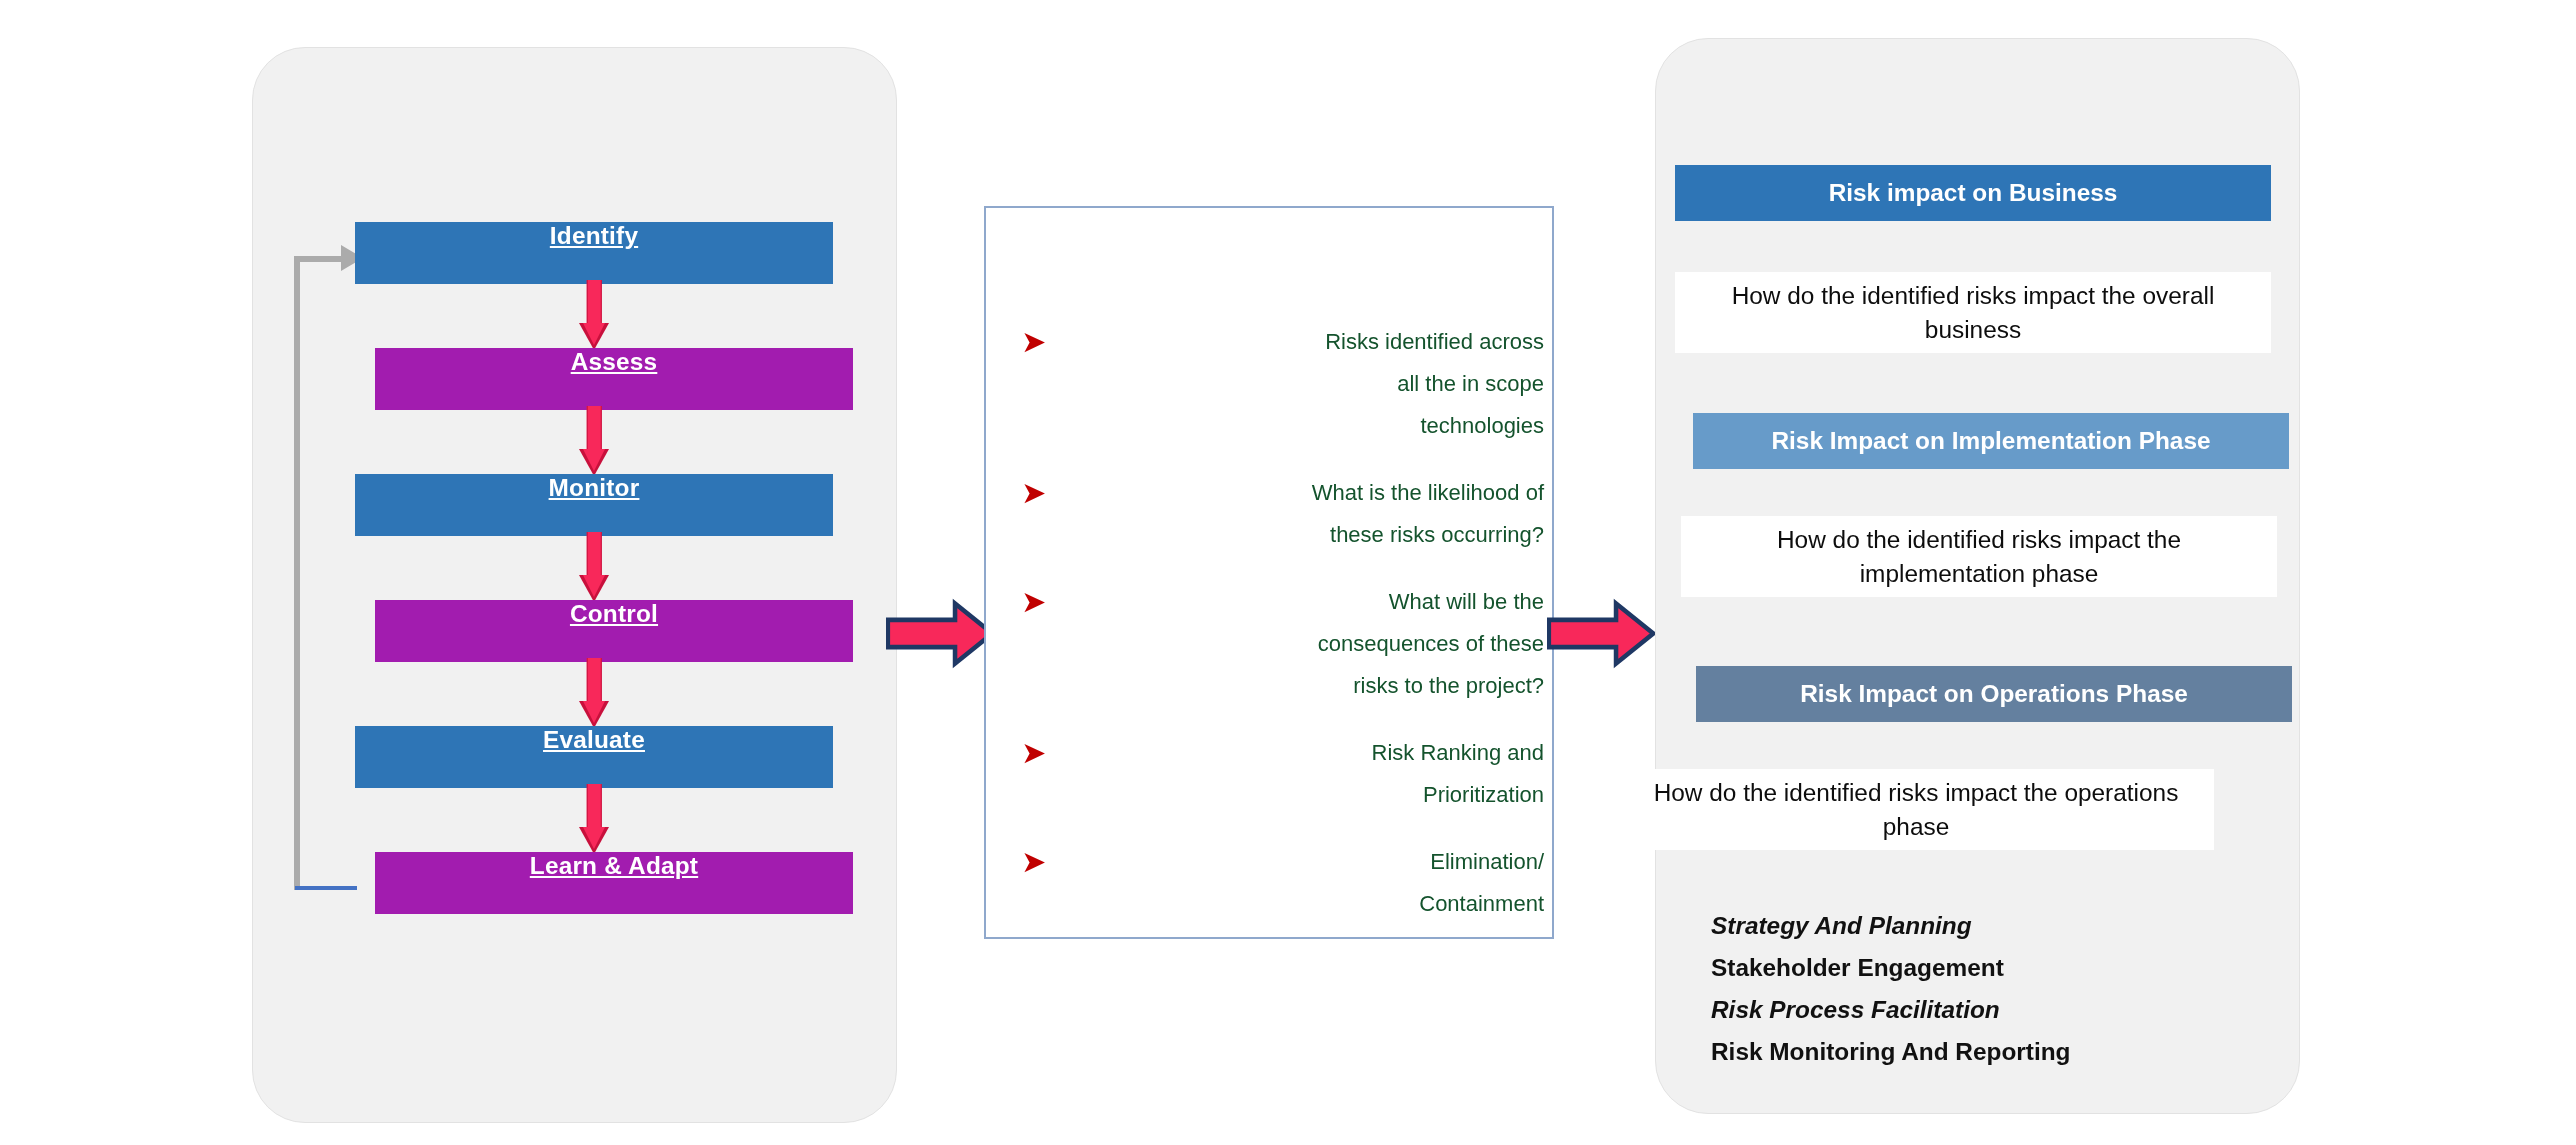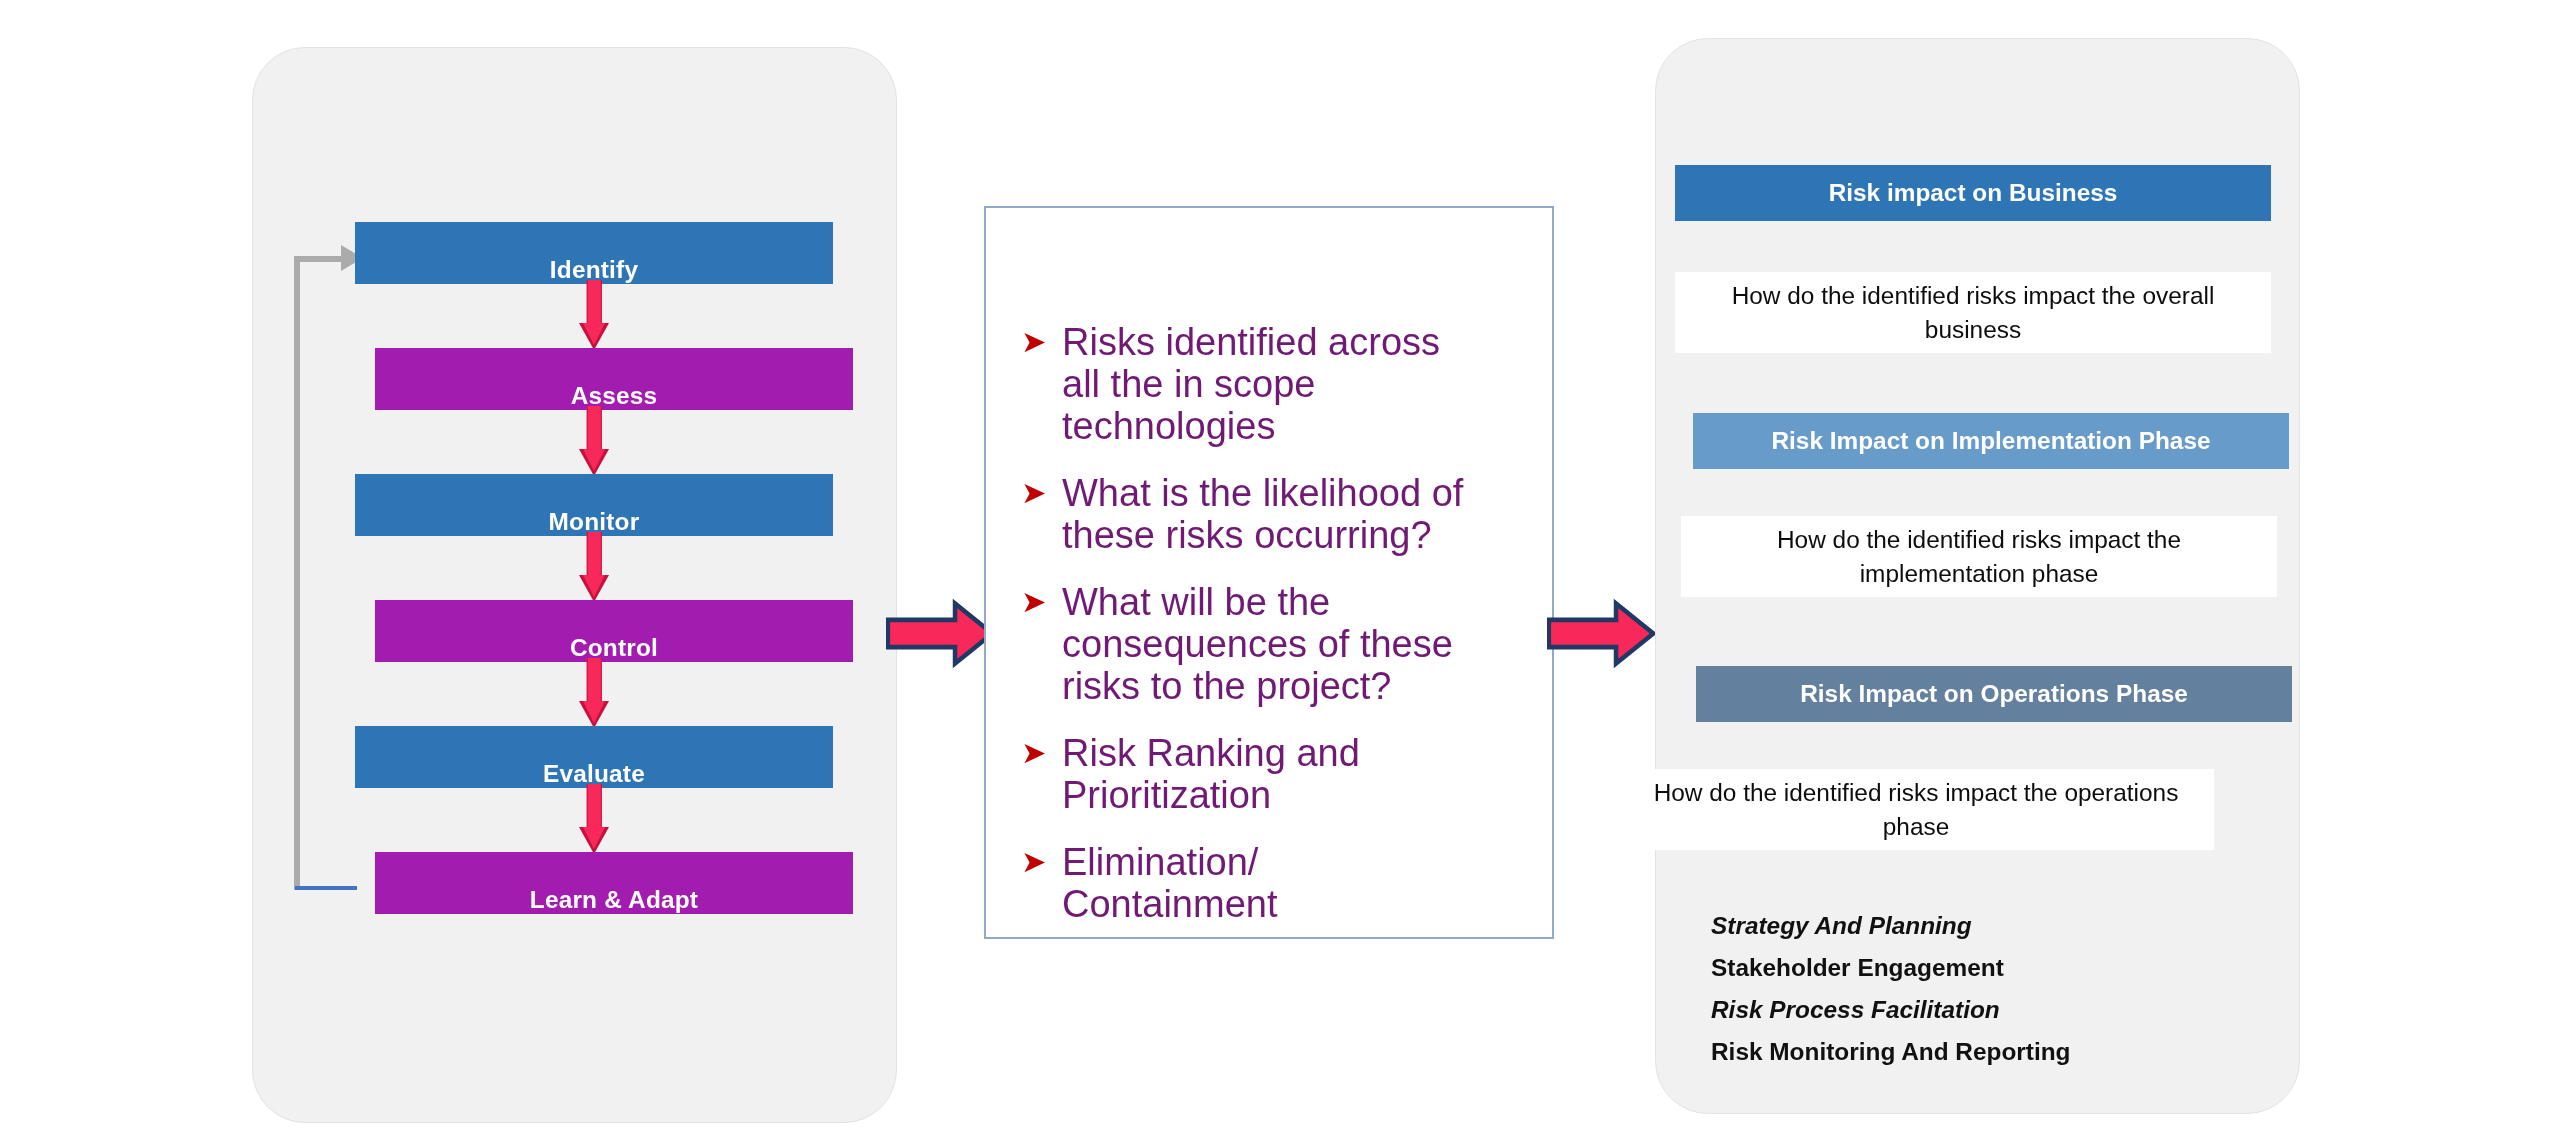--- a/index.html
+++ b/index.html
@@ -42,27 +42,28 @@
     position: absolute;
     left: 355px;
     top: 222px;
     width: 478px;
   }
   .process-box {
     position: relative;
     width: 478px;
     height: 62px;
     display: flex;
-    align-items: flex-end;
+    align-items: flex-start;
     justify-content: center;
     color: #ffffff;
     font-weight: bold;
     font-size: 24.4px;
     letter-spacing: 0.2px;
     box-sizing: border-box;
+    text-decoration: underline;
   }
   .process-box.blue  { background: #2E75B6; }
   .process-box.slate { background: #a21caf; margin-left: 20px; }
 
   .proc-gap {
     position: relative;
     height: 64px;
   }
   
   .down-arrow {
@@ -172,24 +173,25 @@
     font-size: 27px;
     line-height: 42px;
     color: #C00000;
     font-weight: bold;
     text-align: left;
     padding-left: 3.6px;
     box-sizing: border-box;
   }
   .bullet-text {
     flex: 1 1 auto;
-    font-size: 38px;
+    font-size: 22px;
     line-height: 42px;
-    color: #701a75;
+    color: #14532d;
     white-space: pre-line;
+    text-align: right;
   }
 
   
   .pink-arrow {
     position: absolute;
     width: 109px;
     height: 71px;
   }
   #pink-arrow-1 { left: 886px; top: 598px; }
   #pink-arrow-2 { left: 1547px; top: 598px; }

